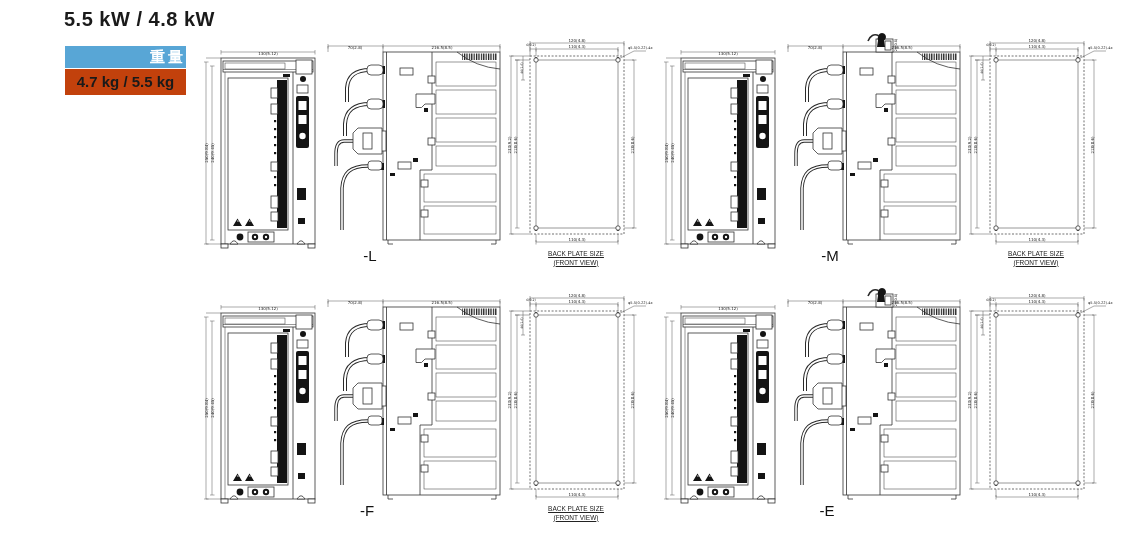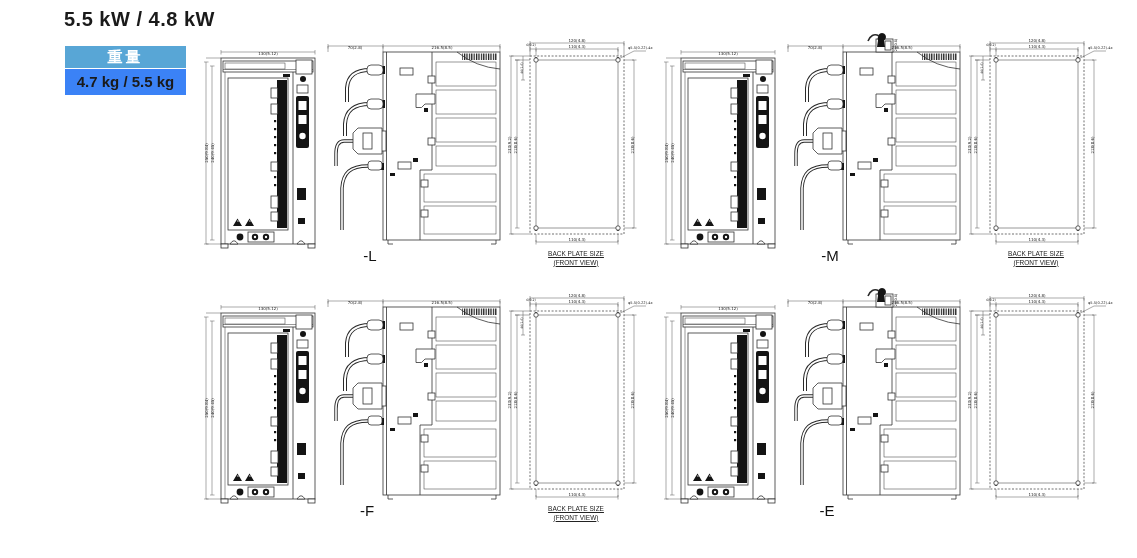--- a/index.html
+++ b/index.html
@@ -159,22 +159,22 @@
     <path class="ln" d="M28.8,19.5 h2.4 M110.8,19.5 h2.4 M28.8,192.5 h2.4 M110.8,192.5 h2.4"></path>
   </g>
 </defs>
 </svg>
 
 <div id="page">
 
   <div class="abs" id="title">5.5 kW / 4.8 kW</div>
 
   <div class="abs" id="wbadge">
-    <div class="hdr" id="wbadge-hdr" style="background: rgb(88, 166, 214); color: rgb(255, 255, 255);">重量</div>
-    <div class="val" id="wbadge-val" style="background: #3b82f6;">4.7 kg / 5.5 kg</div>
+    <div class="hdr" id="wbadge-hdr" style="background: rgb(88, 166, 214); color: rgb(255, 255, 255); text-align: right;">重量</div>
+    <div class="val" id="wbadge-val" style="background: #c2410c;">4.7 kg / 5.5 kg</div>
   </div>
 
   <svg class="abs" style="left:203px;top:48px" width="115" height="205">
       <use href="#sym-front"></use>
       <text x="65" y="7" text-anchor="middle" font-size="4" class="dimtxt">130(5.12)</text>
       <text x="4.5" y="105" text-anchor="middle" font-size="4" transform="rotate(-90 4.5 105)" class="dimtxt">250(9.84)</text>
       <text x="10.5" y="105" text-anchor="middle" font-size="4" transform="rotate(-90 10.5 105)" class="dimtxt">240(9.45)</text>
     </svg>
   <svg class="abs" style="left:320px;top:42px" width="185" height="205">
       <use href="#sym-side-a"></use>

